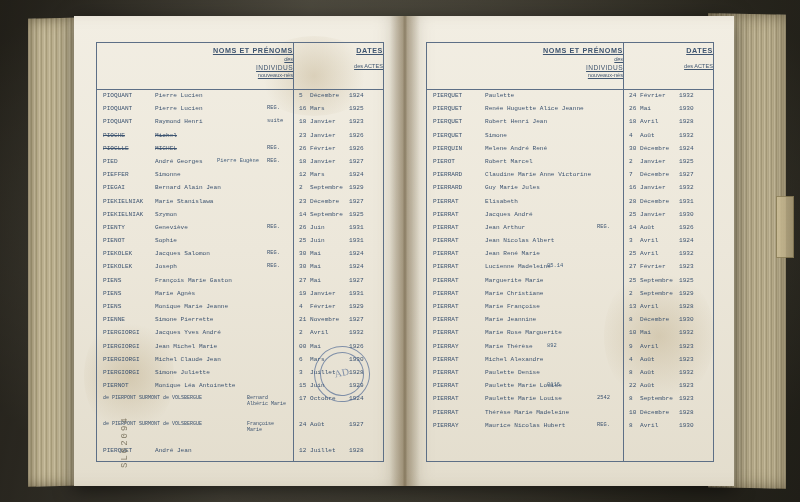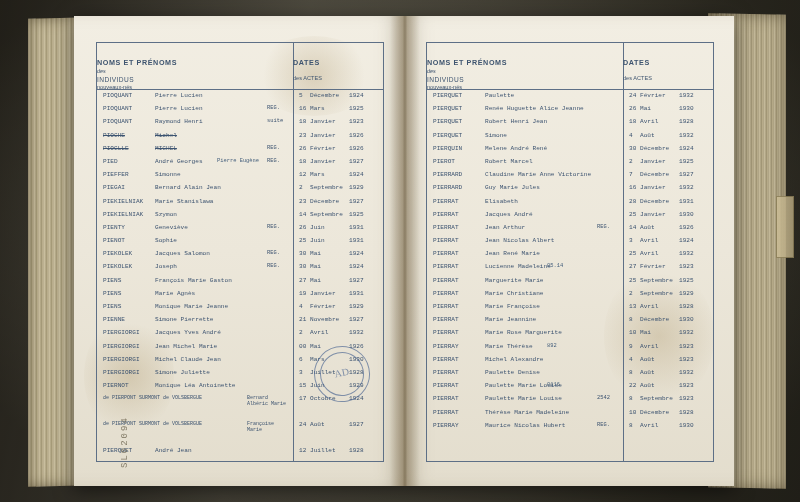--- a/index.html
+++ b/index.html
@@ -65,21 +65,21 @@
     color:#3f5570;
   }
   .form .hdr{
     height:46px;border-bottom:1px solid #5d6f86;position:relative;
   }
   .form .vline{
     position:absolute;top:0;bottom:0;width:0;border-left:1px solid #5d6f86;
   }
   .col-div{left:196px;}
 
-  .hdr-left,.hdr-right{position:absolute;top:15px;text-align:left;}
+  .hdr-left,.hdr-right{position:absolute;top:3px;text-align:right;text-decoration:underline;}
   .hdr-left{left:0;width:196px;}
   .hdr-right{left:196px;width:90px;}
   .h1{font-size:7.2px;letter-spacing:.6px;font-weight:700;}
   .h2{font-size:5.4px;font-style:italic;margin-top:1px;}
   .h3{font-size:6.6px;letter-spacing:.4px;margin-top:2px;}
   .h4{font-size:5.6px;margin-top:1px;}
 
   .rows{position:relative;height:371px;}
   .row{
     position:relative;height:13.2px;font-size:6.1px;

